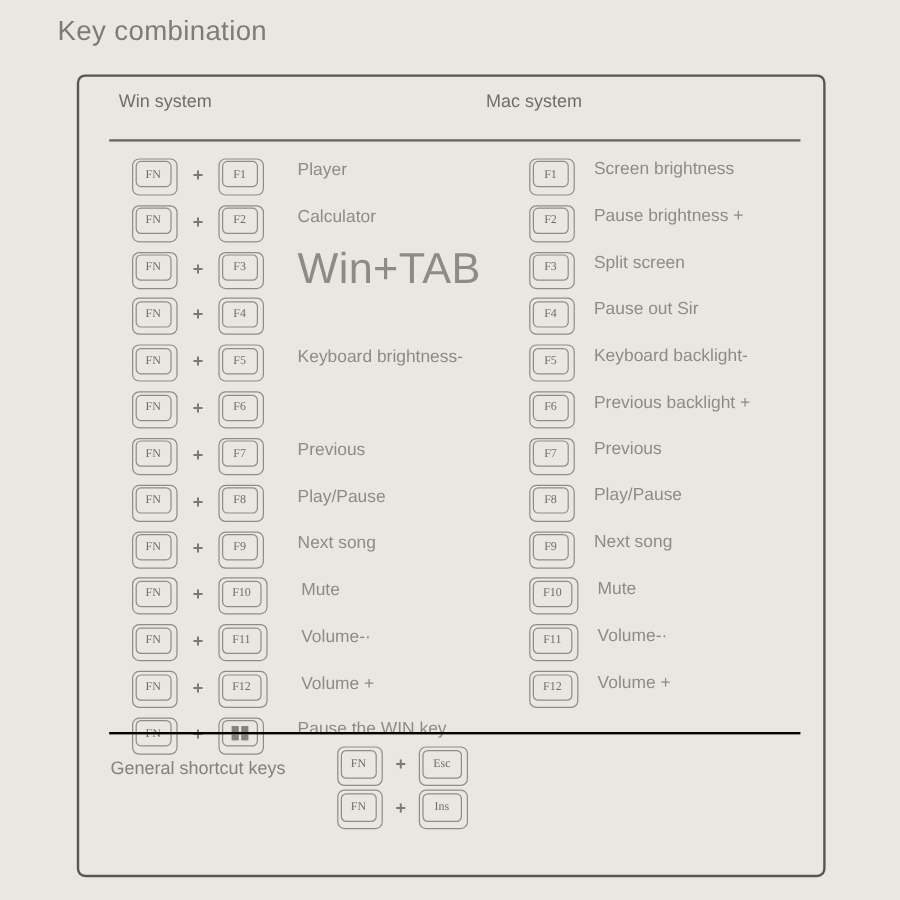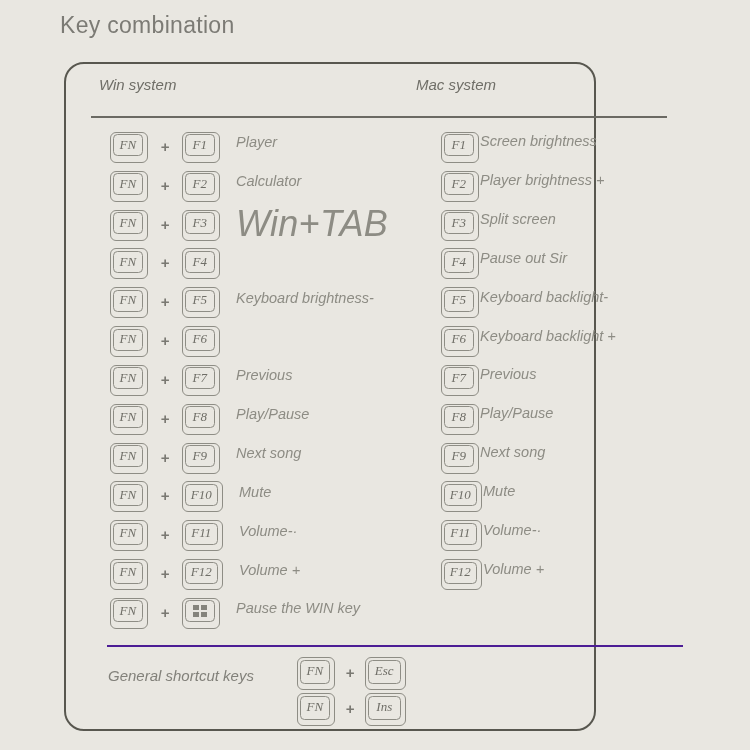--- a/index.html
+++ b/index.html
@@ -2,30 +2,30 @@
 <html><head>
 <meta charset="utf-8">
 <style>
   html,body{margin:0;padding:0;}
   body{
     width:750px;height:750px;position:relative;overflow:hidden;
     background:#e9e7e1;
     font-family:"Liberation Sans", sans-serif;
   }
   .page-title{
-    position:absolute;left:60px;top:12px;
+    position:absolute;left:48px;top:12px;
     font-size:23px;color:#7c7b75;letter-spacing:0.3px;
   }
   .panel{
-    position:absolute;left:64px;top:62px;width:532px;height:669px;
-    border:2px solid #58574f;border-radius:20px;box-sizing:border-box;font-style:italic;
+    position:absolute;left:64px;top:62px;width:624px;height:669px;
+    border:2px solid #58574f;border-radius:7px;box-sizing:border-box;
   }
   .hdr{position:absolute;top:12px;font-size:15px;color:#6f6e67;}
   .hdr-win{left:33px;}
-  .hdr-mac{left:350px;}
+  .hdr-mac{left:339px;}
   .divider{
     position:absolute;left:25px;top:52px;width:576px;height:0;
     border-top:2px solid #6b6a63;
   }
   .rows{position:absolute;display:flex;flex-direction:column;}
   .rows-win{left:44px;top:64px;}
   .rows-mac{left:375px;top:64px;}
   .combo-row{height:38.83px;display:flex;align-items:center;}
   .plus{
     width:34px;text-align:center;font-size:15px;font-weight:bold;
@@ -35,41 +35,41 @@
     position:relative;min-width:38px;height:31px;box-sizing:border-box;
     border:1.4px solid #8e8d85;border-radius:6px;flex:none;
   }
   .keycap .face{
     position:absolute;left:2px;top:1.5px;right:4.5px;bottom:5.5px;
     border:1.2px solid #8e8d85;border-radius:4.5px;
   }
   .keycap .kl{
     position:absolute;left:2px;top:1px;right:4.5px;bottom:5.5px;
     display:flex;align-items:center;justify-content:center;
-    font-family:"Liberation Serif", serif;font-size:13px;color:#6f6e67;
+    font-family:"Liberation Serif", serif;font-size:10px;color:#6f6e67;
     white-space:nowrap;padding:0 2px;text-align:right;
   }
   .keycap.k3{min-width:41px;}
   .winlogo{
     position:absolute;left:2px;top:1px;right:4.5px;bottom:5.5px;
     display:flex;align-items:center;justify-content:center;
   }
   .wgrid{display:grid;grid-template-columns:6px 6px;grid-template-rows:5px 5px;gap:1.5px;}
   .wgrid i{background:#85847c;display:block;}
   .lbl{
-    margin-left:16px;font-size:14.5px;color:#8d8c84;
+    margin-left:28px;font-size:14.5px;color:#8d8c84;
     transform:translateY(-5px);white-space:nowrap;
   }
-  .rows-mac .lbl{margin-left:1px;transform:translateY(-6px);}
+  .rows-mac .lbl{margin-left:16px;transform:translateY(-6px);}
   .lbl.large{
     font-size:36px;color:#8d8c84;transform:translateY(-1px);letter-spacing:0.3px;
   }
   .bottom{
-    position:absolute;left:25px;top:581px;width:576px;box-sizing:border-box;
-    border-top:2px solid #4c1d95;padding-top:10px;display:flex;margin-left:16px;
+    position:absolute;left:25px;top:546px;width:576px;box-sizing:border-box;
+    border-top:2px solid #000000;padding-top:10px;display:flex;
   }
   .bottom-label{
     width:189px;font-size:15px;color:#82817a;margin-top:10px;flex:none;
     padding-left:1px;
   }
   .bottom-rows{display:flex;flex-direction:column;gap:3px;}
   .b-row{display:flex;align-items:center;}
   .b-row .keycap{height:33px;}
   .b-row .plus{width:30px;}
   .b-lbl{
@@ -256,21 +256,21 @@
           <span class="face"></span>
           <span class="kl">F1</span>
         </span>
         <span class="lbl">Screen brightness</span>
       </div>
       <div class="combo-row">
         <span class="keycap">
           <span class="face"></span>
           <span class="kl">F2</span>
         </span>
-        <span class="lbl">Player brightness +</span>
+        <span class="lbl">Pause brightness +</span>
       </div>
       <div class="combo-row">
         <span class="keycap">
           <span class="face"></span>
           <span class="kl">F3</span>
         </span>
         <span class="lbl">Split screen</span>
       </div>
       <div class="combo-row">
         <span class="keycap">
@@ -284,21 +284,21 @@
           <span class="face"></span>
           <span class="kl">F5</span>
         </span>
         <span class="lbl">Keyboard backlight-</span>
       </div>
       <div class="combo-row">
         <span class="keycap">
           <span class="face"></span>
           <span class="kl">F6</span>
         </span>
-        <span class="lbl">Keyboard backlight +</span>
+        <span class="lbl">Previous backlight +</span>
       </div>
       <div class="combo-row">
         <span class="keycap">
           <span class="face"></span>
           <span class="kl">F7</span>
         </span>
         <span class="lbl">Previous</span>
       </div>
       <div class="combo-row">
         <span class="keycap">

